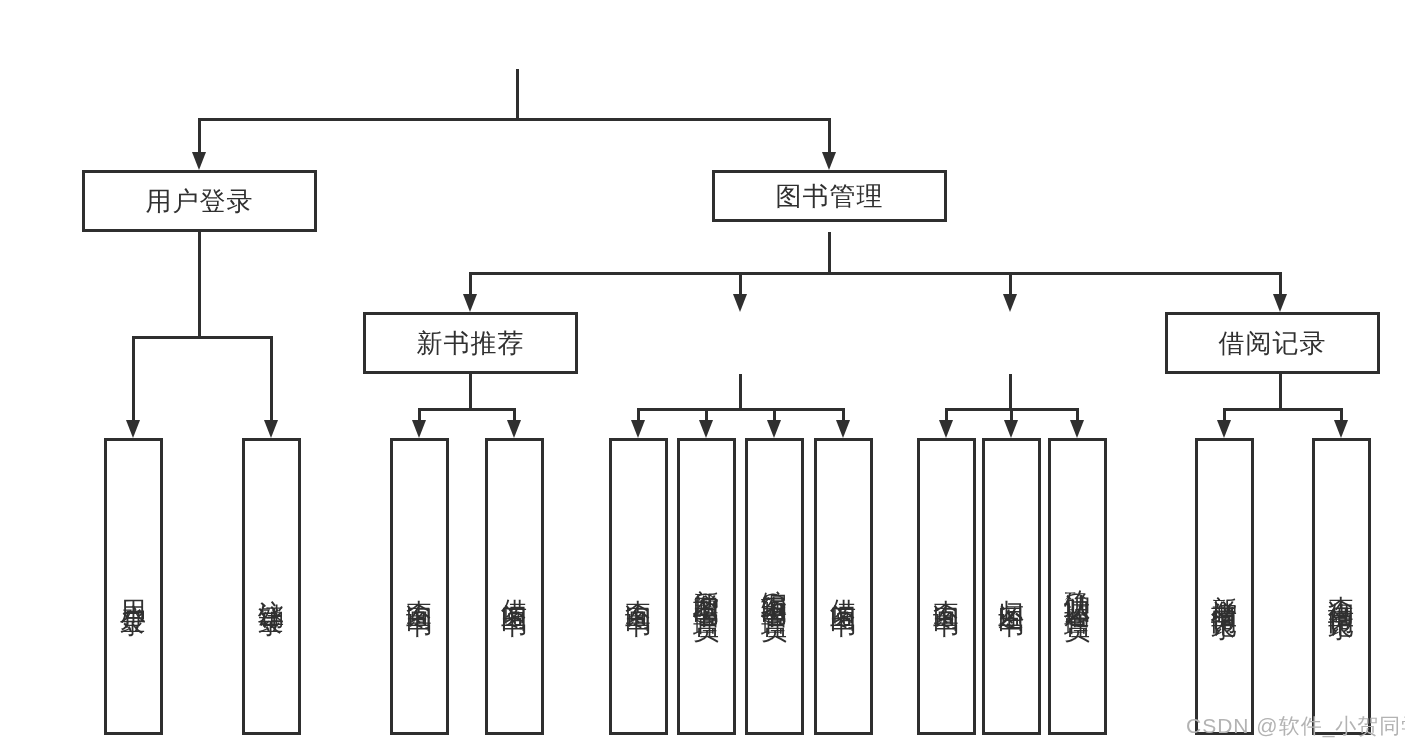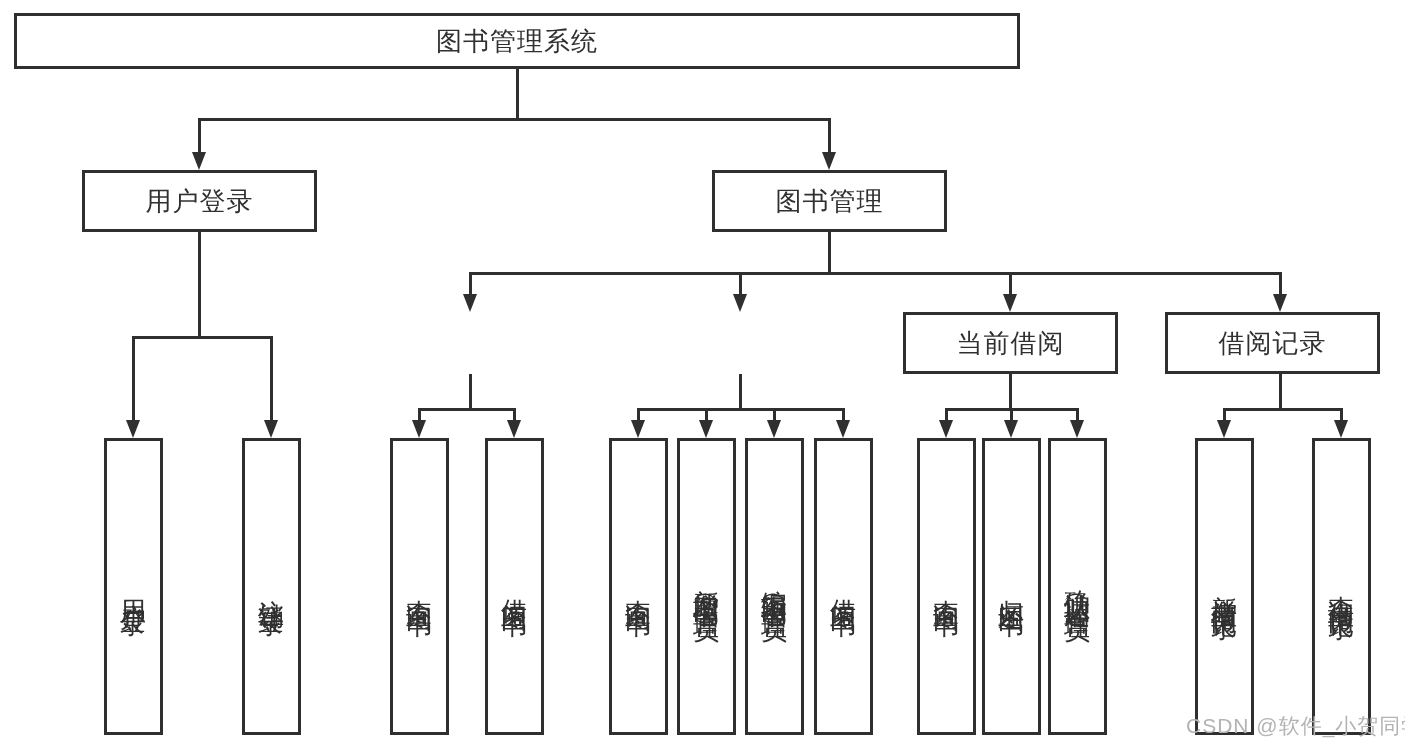--- a/index.html
+++ b/index.html
@@ -109,26 +109,25 @@
   <div class="arrow" style="left:1004px; top:420px;"></div>
   <div class="arrow" style="left:1070px; top:420px;"></div>
 
   <div class="line v" style="left:1279px; top:374px; height:34px;"></div>
   <div class="line h" style="left:1223px; top:408px; width:120px;"></div>
   <div class="line v" style="left:1223px; top:408px; height:14px;"></div>
   <div class="line v" style="left:1340px; top:408px; height:14px;"></div>
   <div class="arrow" style="left:1217px; top:420px;"></div>
   <div class="arrow" style="left:1334px; top:420px;"></div>
 
-  <div class="box h-box" style="left:14px; top:13px; width:1006px; height:56px;">图书管理系统</div>
 
   <div class="box h-box" style="left:82px; top:170px; width:235px; height:62px;">用户登录</div>
-  <div class="box h-box" style="left:712px; top:170px; width:235px; height:62px;">图书管理</div>
+  <div class="box h-box" style="left:712px; top:170px; width:235px; height:52px;">图书管理</div>
 
-  <div class="box h-box" style="left:903px; top:312px; width:215px; height:62px;">当前借阅</div>
+  <div class="box h-box" style="left:363px; top:312px; width:215px; height:62px;">新书推荐</div>
   <div class="box h-box" style="left:1165px; top:312px; width:215px; height:62px;">借阅记录</div>
 
   <div class="box v-box" style="left:104px; top:438px; width:59px; height:297px;">用户登录</div>
   <div class="box v-box" style="left:242px; top:438px; width:59px; height:297px;">注销登录</div>
 
   <div class="box v-box" style="left:390px; top:438px; width:59px; height:297px;">查询图书</div>
   <div class="box v-box" style="left:485px; top:438px; width:59px; height:297px;">借阅图书</div>
 
   <div class="box v-box" style="left:609px; top:438px; width:59px; height:297px;">查询图书</div>
   <div class="box v-box" style="left:677px; top:438px; width:59px; height:297px;">新增图书（管理员）</div>

